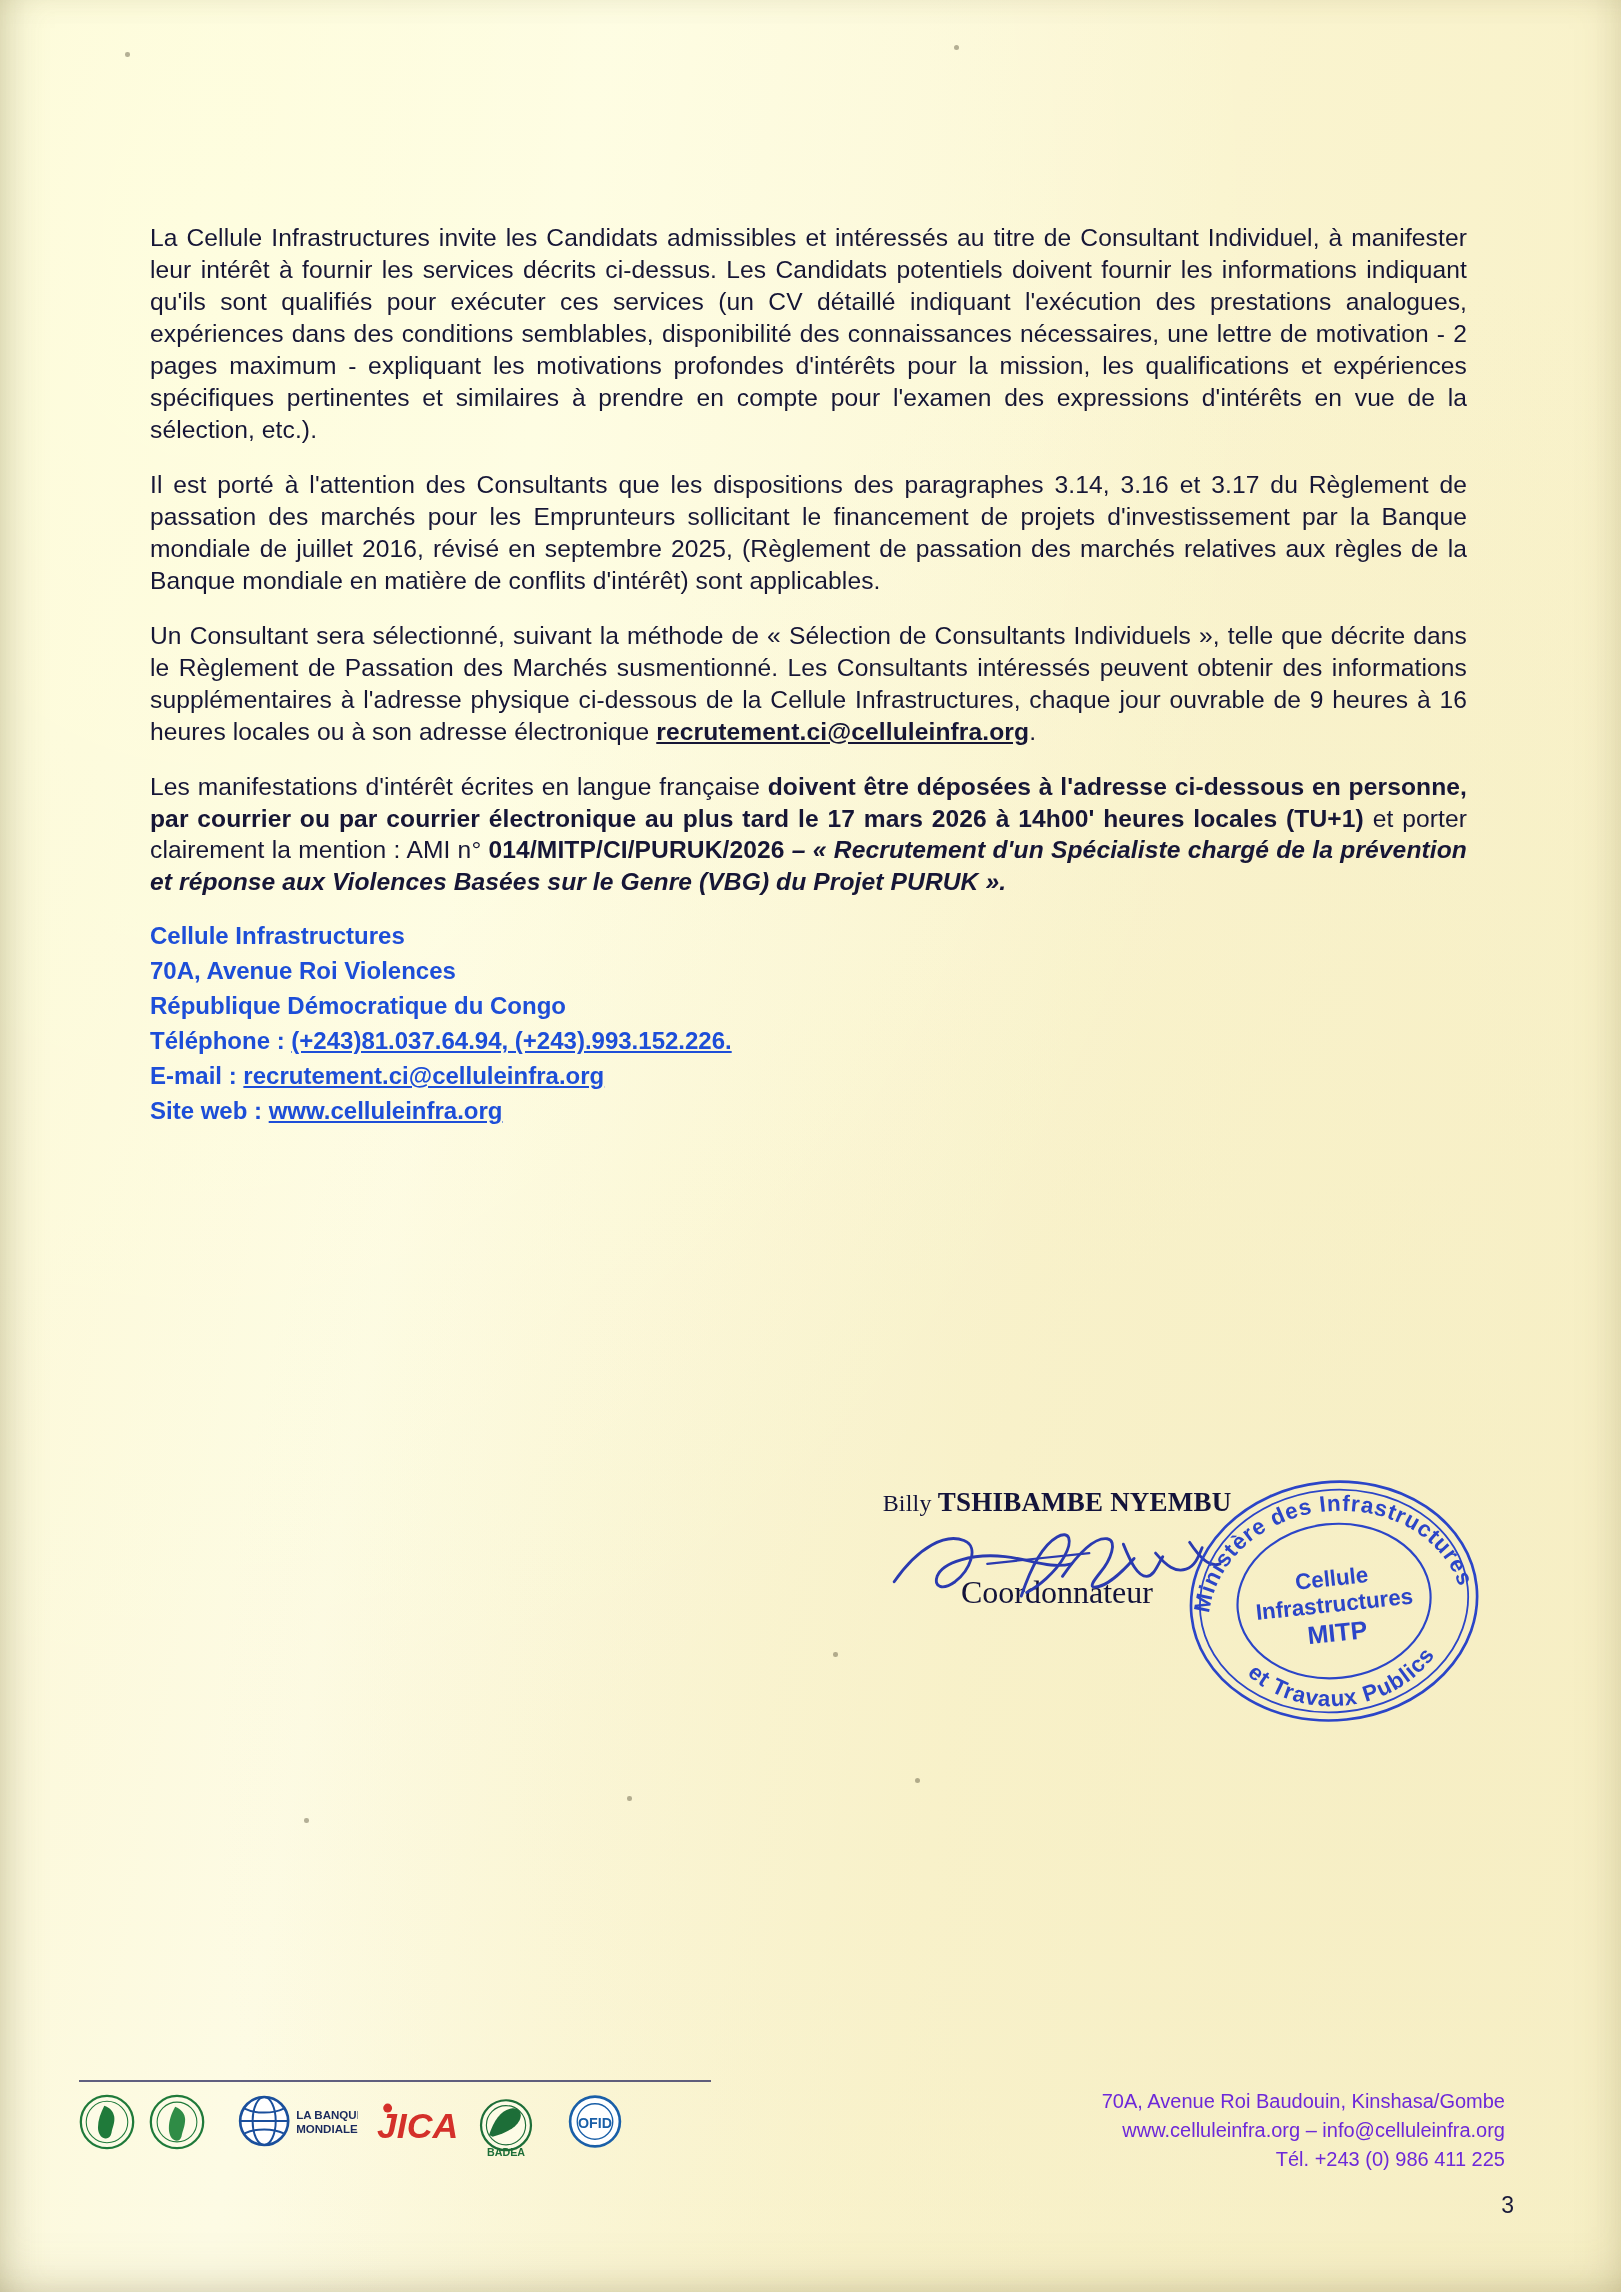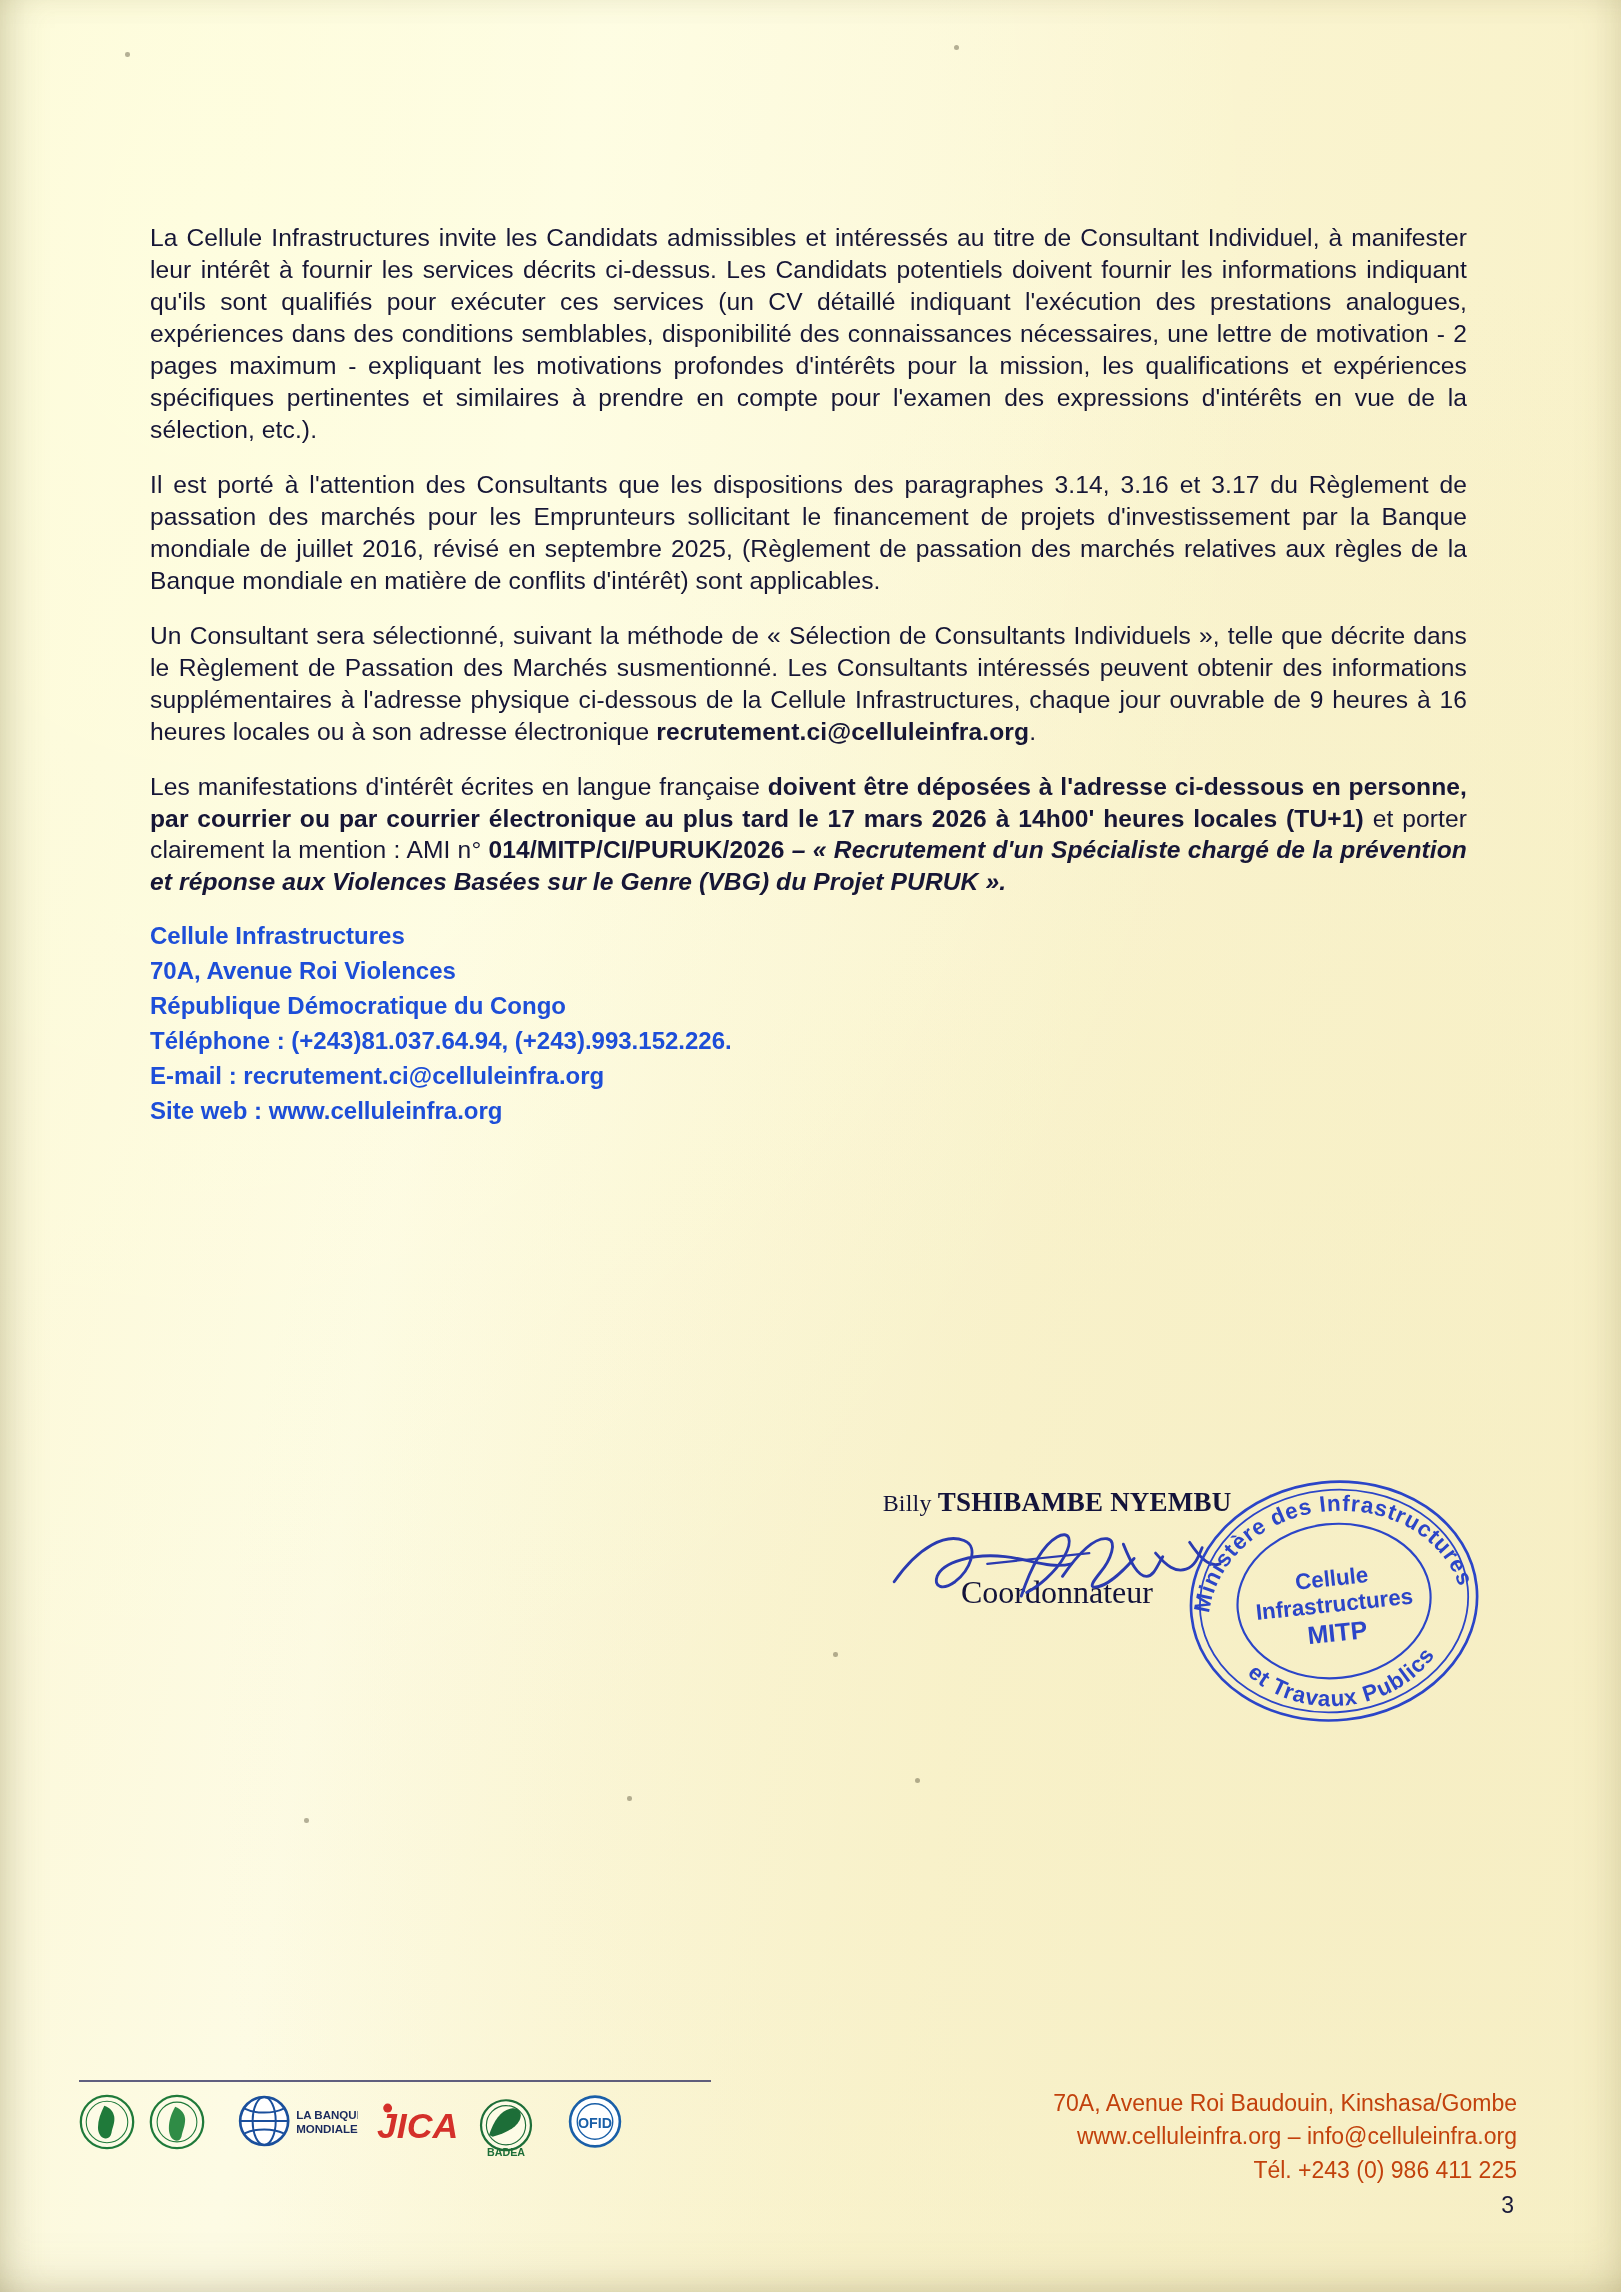--- a/index.html
+++ b/index.html
@@ -55,21 +55,21 @@
   p.para {
     margin: 0 0 23px 0;
     font-size: 24.6px;
     line-height: 1.30;
     text-align: justify;
     letter-spacing: 0.1px;
     color: #161636;
   }
   p.para.tight { margin-bottom: 19.7px; }
 
-  .u { }
+  .u { text-decoration: underline; }
   .b { font-weight: bold; }
   .i { font-style: italic; }
 
   .addr-block {
     margin-top: 5.4px;
     font-size: 24px;
     font-weight: bold;
     line-height: 1.46;
     color: #1d4ed8;
   }
@@ -132,26 +132,26 @@
     height: 1.8px;
     background: #2b2b5e;
     opacity: .75;
   }
   .logo {
     position: absolute;
     top: 7.2px;
   }
   .footer-address {
     position: absolute;
-    right: 104px;
+    right: 116px;
     top: 2087px;
     text-align: right;
-    font-size: 23px;
+    font-size: 20px;
     line-height: 1.45;
-    color: #c2410c;
+    color: #6d28d9;
   }
   .page-number {
     position: absolute;
     right: 107px;
     top: 2192px;
     font-size: 23px;
     color: #1a1a3a;
   }
 </style>
 </head>

